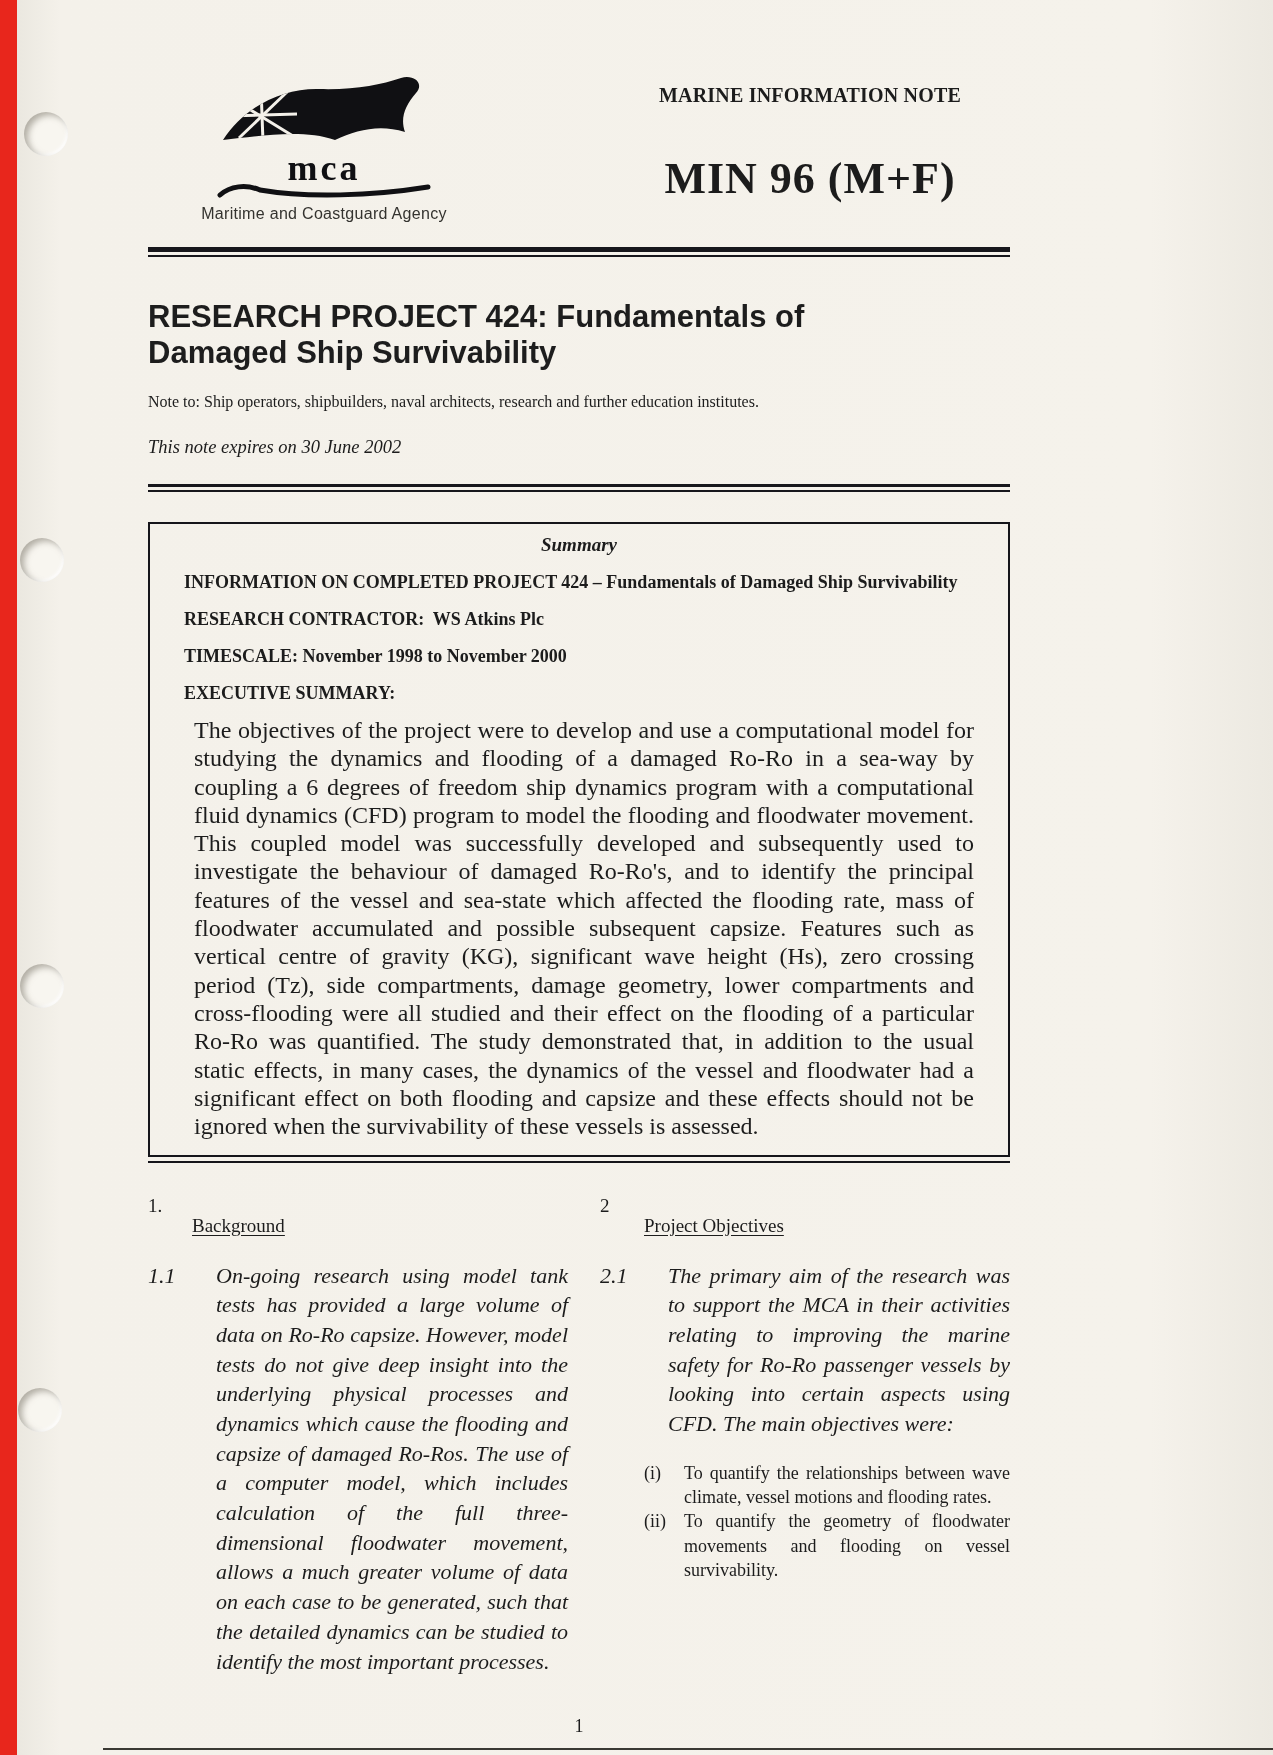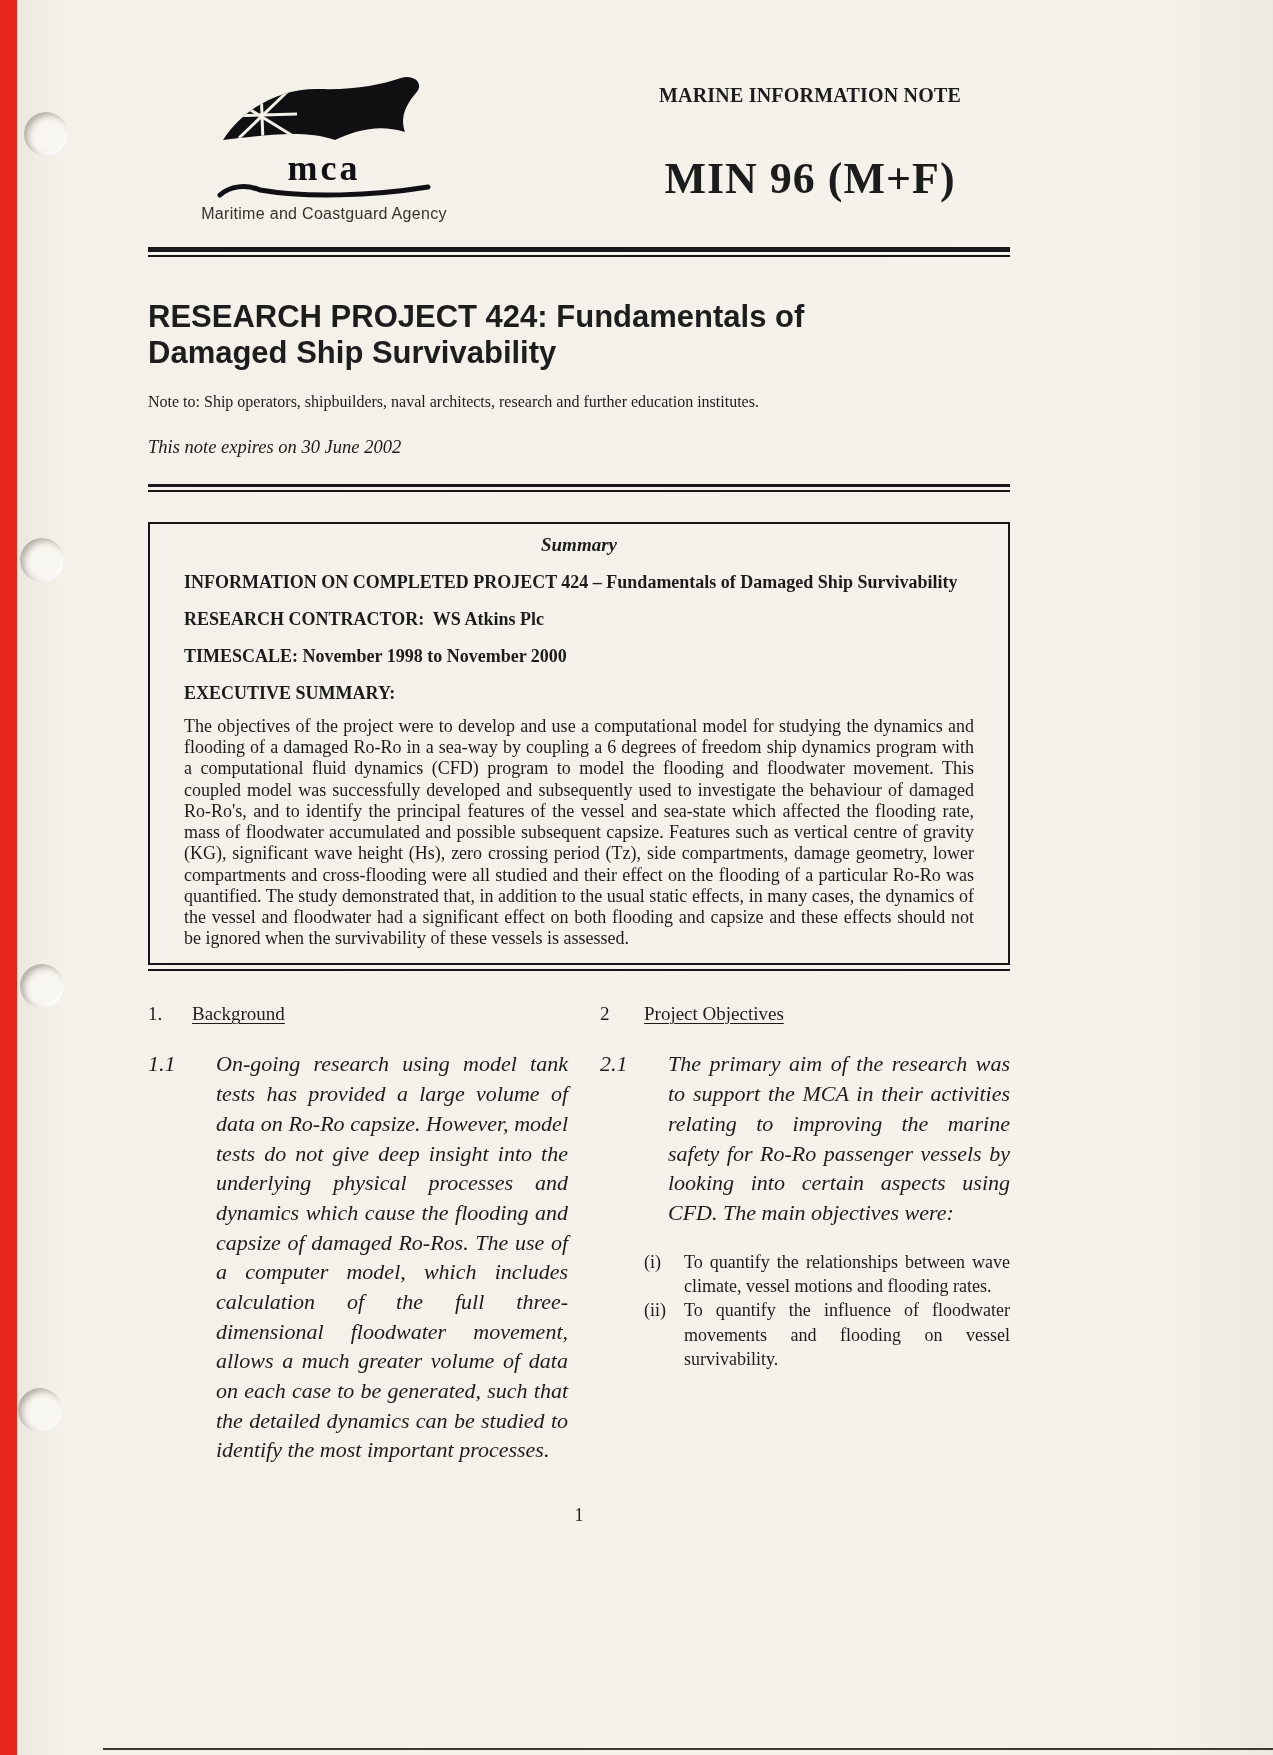--- a/index.html
+++ b/index.html
@@ -50,29 +50,29 @@
     font-size: 31px; line-height: 1.16; margin-top: 42px; max-width: 760px; color: #1d1d1d;
   }
   .note-to { font-size: 16px; margin-top: 22px; }
   .expiry { font-size: 18.5px; font-style: italic; margin-top: 26px; }
 
   .summary-box {
     margin-top: 30px; border: 2px solid #15151a; padding: 10px 34px 14px;
   }
   .summary-heading { text-align: center; font-weight: bold; font-style: italic; font-size: 19px; }
   .bold-line { font-weight: bold; font-size: 18px; margin-top: 16px; }
-  .exec-text { font-size: 18px; line-height: 1.18; text-align: justify; margin-top: 12px; }
+  .exec-text { font-size: 24px; line-height: 1.18; text-align: justify; margin-top: 12px; margin-left: 10px; }
   .box-underline { border-top: 2px solid #15151a; margin-top: 4px; }
 
   .columns { display: flex; margin-top: 32px; }
   .col-left { width: 420px; }
   .col-right { width: 410px; margin-left: 32px; }
   .sec-heading { display: flex; font-size: 19px; margin-bottom: 24px; }
   .sec-num { width: 44px; flex: none; }
-  .sec-title { text-decoration: underline; text-underline-offset: 3px; }
+  .sec-title { text-decoration: underline; text-underline-offset: 3px; margin-top: 20px; }
   .para { display: flex; font-size: 22px; line-height: 1.35; font-style: italic; }
   .para-num { width: 44px; flex: none; }
   .para-text { flex: 1; text-align: justify; margin-left: 24px; }
   .objectives { margin-left: 44px; margin-top: 22px; }
   .objective { display: flex; font-size: 18px; line-height: 1.35; }
   .obj-label { width: 40px; flex: none; }
   .obj-text { flex: 1; text-align: justify; }
 
   .page-number { text-align: center; font-size: 18px; margin-top: 40px; }
 
@@ -159,21 +159,21 @@
           <span class="para-num">2.1</span>
           <span class="para-text">The primary aim of the research was to support the MCA in their activities relating to improving the marine safety for Ro-Ro passenger vessels by looking into certain aspects using CFD. The main objectives were:</span>
         </div>
         <div class="objectives">
           <div class="objective">
             <span class="obj-label">(i)</span>
             <span class="obj-text">To quantify the relationships between wave climate, vessel motions and flooding rates.</span>
           </div>
           <div class="objective">
             <span class="obj-label">(ii)</span>
-            <span class="obj-text">To quantify the influence of floodwater movements and flooding on vessel survivability.</span>
+            <span class="obj-text">To quantify the geometry of floodwater movements and flooding on vessel survivability.</span>
           </div>
         </div>
       </div>
 
     </div>
 
     <div class="page-number">1</div>
 
   </div>
 

